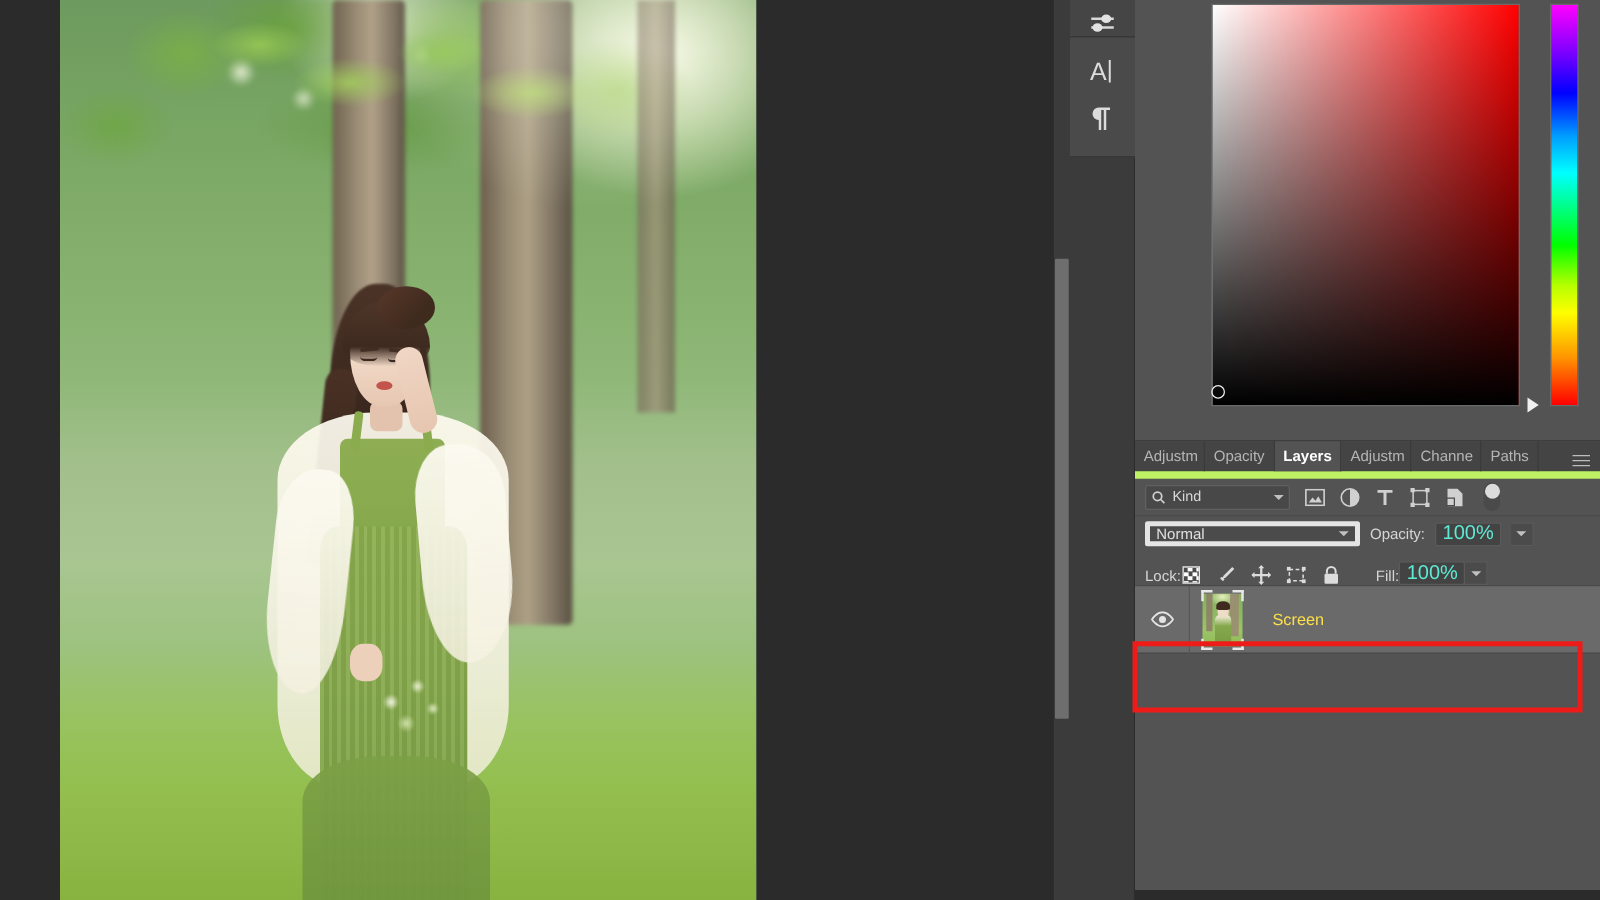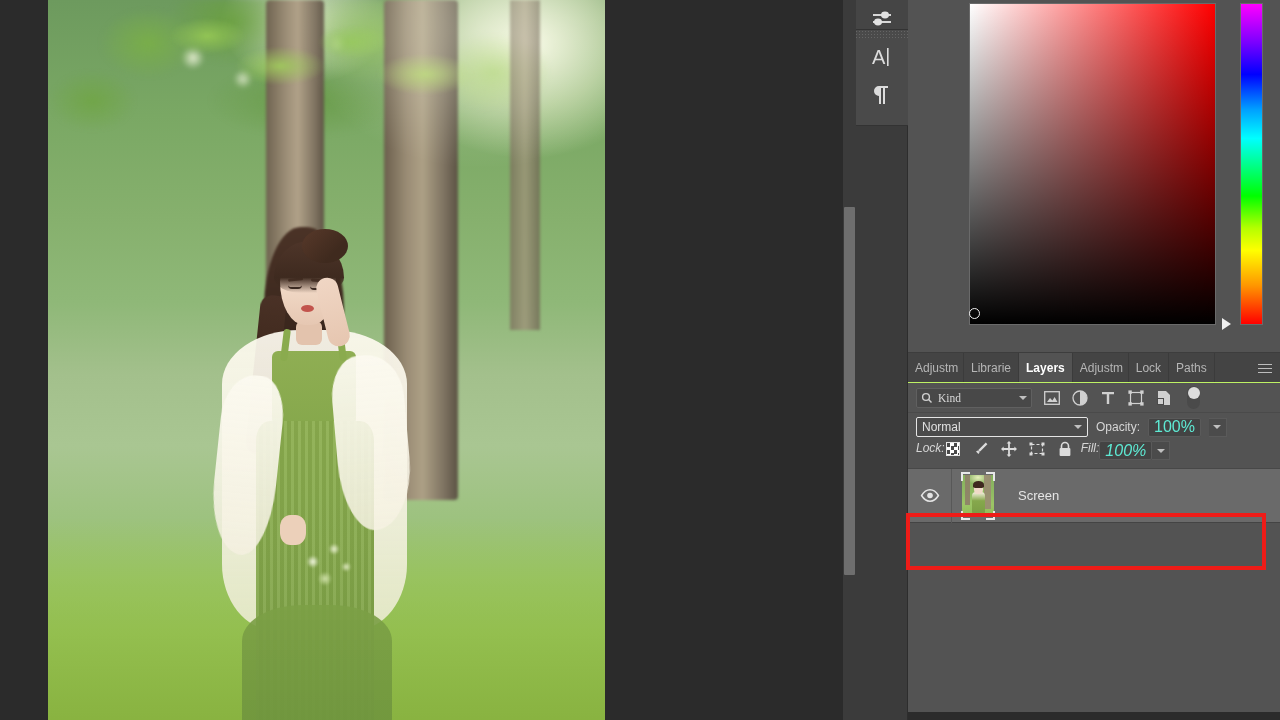--- a/index.html
+++ b/index.html
@@ -293,21 +293,21 @@
     border-bottom: 6px solid transparent;
     border-left: 9px solid #f0f0f0;
   }
 
   
   .tab-bar {
     position: relative;
     display: flex; align-items: stretch;
     width: 372px; height: 30px;
     background: #444444;
-    border-bottom: 1px solid #bef264;
+    border-bottom: 6px solid #bef264;
   }
   .tab {
     display: flex; align-items: center;
     padding: 0 7px;
     font-size: 12px; color: #b6b6b6;
     white-space: nowrap; overflow: hidden;
     max-width: 56px;
     border-right: 1px solid #3b3b3b;
   }
   .tab.active {
@@ -331,21 +331,20 @@
   }
 
   
   .layers-panel { width: 372px; background: #535353; }
 
   .filter-row {
     display: flex; align-items: center;
     height: 30px; padding: 0 8px;
     gap: 7px;
     border-bottom: 1px solid #4a4a4a;
-    font-family: Liberation Serif, serif;
   }
   .kind-select {
     display: flex; align-items: center;
     width: 116px; height: 20px;
     background: #484848; border: 1px solid #606060; border-radius: 2px;
     padding: 0 4px; gap: 5px;
   }
   .kind-label { font-size: 11.5px; color: #d8d8d8; flex: 1; }
   .chev {
     width: 0; height: 0;
@@ -366,42 +365,41 @@
     background: #dcdcdc;
   }
 
   .blend-row {
     display: flex; align-items: center;
     height: 28px; padding: 0 8px; gap: 8px;
   }
   .blend-select {
     display: flex; align-items: center;
     width: 172px; height: 20px;
-    background: #4b4b4b; border: 1px solid #e5e5e5; border-radius: 2px;
+    background: #4b4b4b; border: 4px solid #e5e5e5; border-radius: 2px;
     padding: 0 5px;
   }
   .blend-label { font-size: 12px; color: #e0e0e0; flex: 1; }
   .small-label { font-size: 12px; color: #d6d6d6; }
   .num-field {
     display: flex; align-items: center;
     height: 19px; padding: 0 5px;
     background: #434343; border: 1px solid #5a5a5a; border-radius: 2px;
     font-size: 16px; color: #5eead4;
   }
   .num-chev {
     width: 18px; height: 19px;
     background: #4b4b4b; border: 1px solid #5a5a5a; border-left: none;
     display: flex; align-items: center; justify-content: center;
   }
 
   .lock-row {
-    display: flex; align-items: flex-start;
+    display: flex; align-items: flex-end;
     height: 28px; padding: 0 8px; gap: 0;
     border-bottom: 1px solid #484848;
-    font-style: italic;
   }
   .lock-icons { display: flex; align-items: center; gap: 12px; }
   .l-icon { width: 16px; height: 16px; color: #dcdcdc; display: flex; align-items: center; justify-content: center; }
   .checker {
     width: 14px; height: 14px;
     background:
       conic-gradient(#ffffff 25%, #4a4a4a 0 50%, #ffffff 0 75%, #4a4a4a 0);
     background-size: 7px 7px;
     border: 1px solid #e6e6e6;
   }
@@ -456,21 +454,21 @@
     border-radius: 4px 4px 2px 2px;
   }
   .brackets { position: absolute; left: 9px; top: 3px; width: 34px; height: 48px; }
   .brackets span { position: absolute; width: 9px; height: 9px; }
   .brackets .tl { left: 0; top: 0; border-left: 2px solid #e8e8e8; border-top: 2px solid #e8e8e8; }
   .brackets .tr { right: 0; top: 0; border-right: 2px solid #e8e8e8; border-top: 2px solid #e8e8e8; }
   .brackets .bl { left: 0; bottom: 0; border-left: 2px solid #e8e8e8; border-bottom: 2px solid #e8e8e8; }
   .brackets .br { right: 0; bottom: 0; border-right: 2px solid #e8e8e8; border-bottom: 2px solid #e8e8e8; }
   .layer-name {
     flex: 1; padding-left: 14px;
-    font-size: 13px; color: #e5e5e5;
+    font-size: 13px; color: #fde047;
   }
   .panel-empty { height: 92px; background: #535353; }
 
   
   .annot-box {
     position: absolute;
     left: 906px; top: 513px;
     width: 360px; height: 57px;
     border: 4px solid #ee1c18;
     pointer-events: none;
@@ -560,24 +558,24 @@
 
   <div class="right-panels">
 
     <div class="color-panel">
       <div class="sv-square"></div>
       <div class="sv-cursor"></div>
     </div>
 
     <div class="tab-bar">
       <div class="tab">Adjustm</div>
-      <div class="tab">Librarie</div>
+      <div class="tab">Opacity</div>
       <div class="tab active">Layers</div>
       <div class="tab">Adjustm</div>
-      <div class="tab">Lock</div>
+      <div class="tab">Channe</div>
       <div class="tab">Paths</div>
       <div class="tab-menu">
           <i></i>
         </div>
     </div>
 
     <div class="layers-panel">
 
       <div class="filter-row">
         <div class="kind-select">
@@ -664,21 +662,21 @@
               <rect x="12.5" y="11.5" width="3" height="3" fill="#dcdcdc"></rect>
             </svg>
           </span>
           <span class="l-icon">
             <svg width="14" height="16" viewBox="0 0 14 16">
               <path d="M3.5 7V5a3.5 3.5 0 0 1 7 0v2" fill="none" stroke="#dcdcdc" stroke-width="1.6"></path>
               <rect x="1.6" y="7" width="10.8" height="8" rx="1" fill="#dcdcdc"></rect>
             </svg>
           </span>
         </span>
-        <span class="small-label" style="margin-left:8px">Fill:</span>
+        <span class="small-label" style="margin-left:28px">Fill:</span>
         <span class="num-field">100%</span>
         <span class="num-chev">
             <span class="chev"></span>
           </span>
       </div>
 
       <div class="layer-list">
 
         <div class="layer-row selected">
           <div class="eye-cell">

